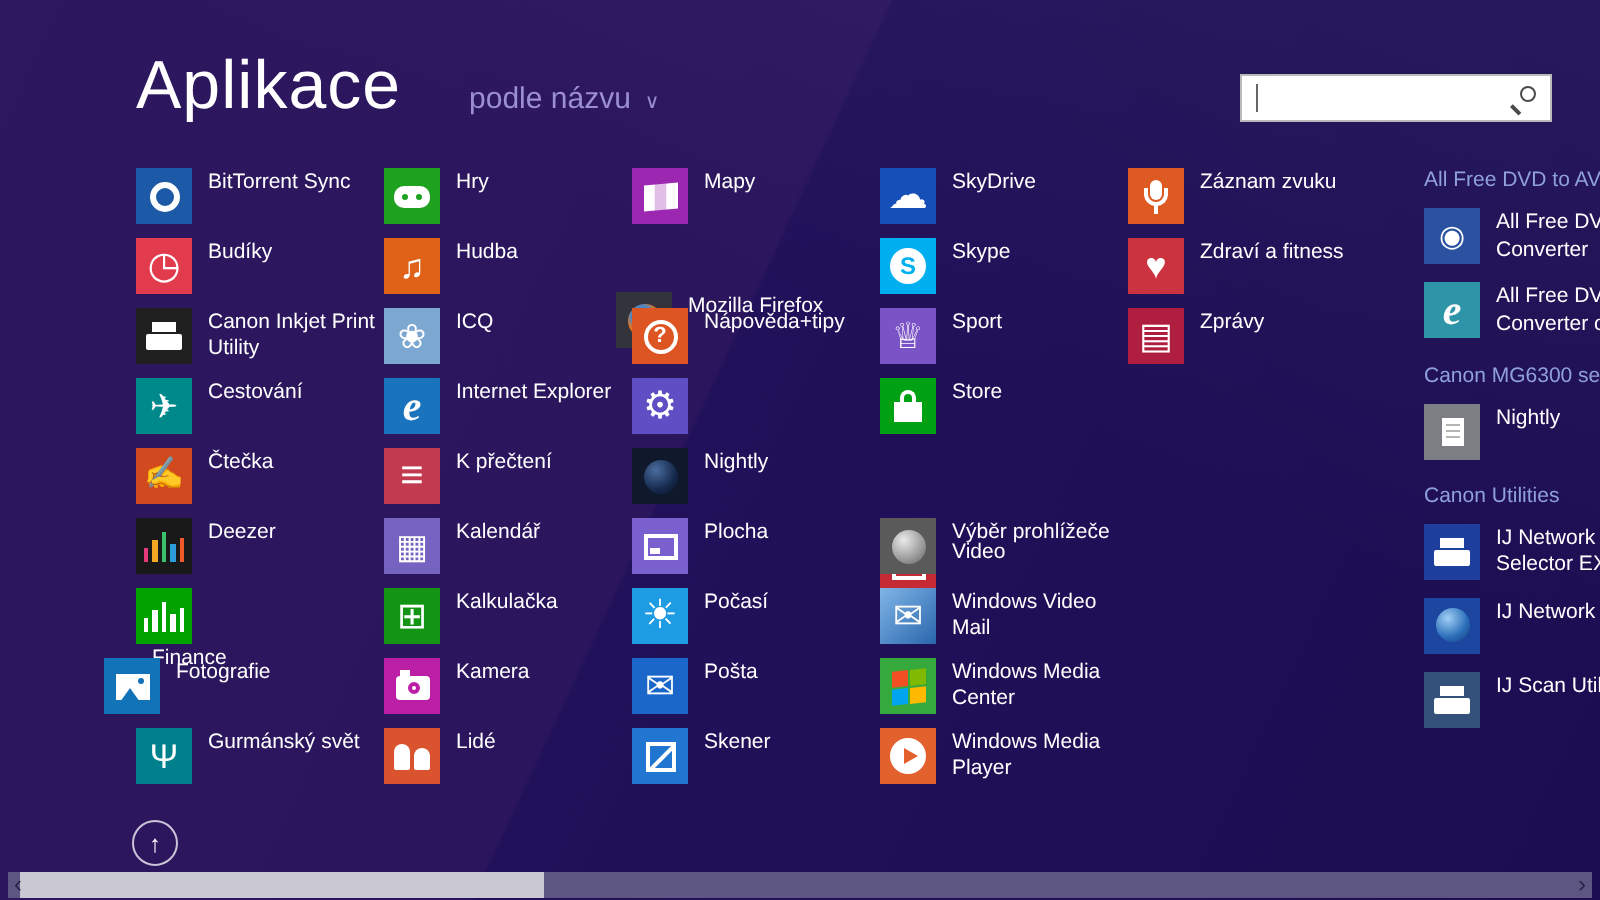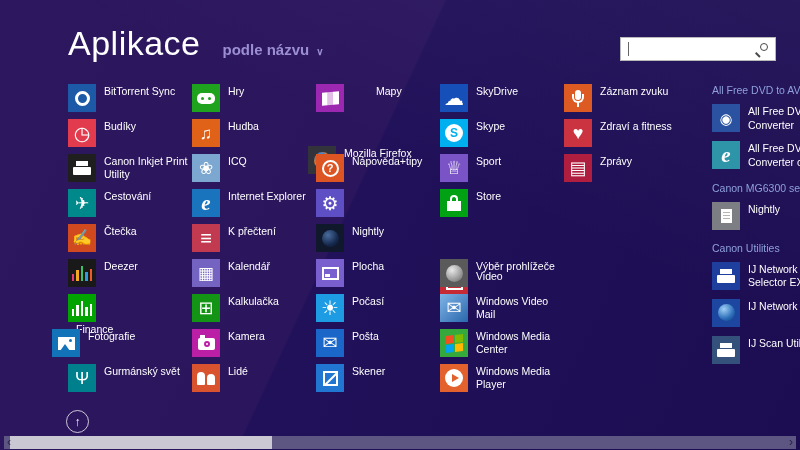--- a/index.html
+++ b/index.html
@@ -4,21 +4,21 @@
 <style>
   html,body{margin:0;padding:0;background:#000;}
   .screen{position:relative;width:800px;height:450px;overflow:hidden;
     font-family:"Liberation Sans",sans-serif;
     background:linear-gradient(115deg,#2d175f 0%,#2b165e 44%,#21115a 44.3%,#1c0c51 100%);}
   .screen::before{content:"";position:absolute;inset:0;pointer-events:none;
     background:linear-gradient(205deg,rgba(255,255,255,.045),transparent 42%);}
   
   .hdr{position:absolute;left:68px;top:24px;display:flex;align-items:baseline;}
   .title{font-size:34px;font-weight:300;color:#ffffff;letter-spacing:.5px;margin:0;}
-  .sort{margin-left:22px;color:#9b8ed2;font-size:15px;cursor:pointer;display:flex;align-items:baseline;font-weight:bold;}
+  .sort{margin-left:34px;color:#9b8ed2;font-size:15px;cursor:pointer;display:flex;align-items:baseline;}
   .sort .chev{font-size:10px;margin-left:7px;color:#9b8ed2;}
   .search{position:absolute;right:24px;top:37px;width:156px;height:24px;background:#ffffff;border:1px solid #b9b9b9;box-sizing:border-box;}
   .search input{position:absolute;inset:0;border:none;outline:none;background:transparent;font:13px "Liberation Sans",sans-serif;padding:2px 24px 2px 8px;color:#222;}
   .caret{position:absolute;left:7px;top:4px;width:1px;height:14px;background:#666;}
   .mag{position:absolute;right:7px;top:5px;width:13px;height:13px;cursor:pointer;}
   .mag::before{content:"";position:absolute;right:0;top:0;width:8px;height:8px;border:1.5px solid #4a4a4a;border-radius:50%;box-sizing:border-box;}
   .mag::after{content:"";position:absolute;left:0px;bottom:1px;width:6px;height:1.5px;background:#4a4a4a;transform:rotate(45deg);}
   
   .tile{position:absolute;display:flex;width:122px;cursor:pointer;}
   .tbox{width:28px;height:28px;flex:none;display:flex;align-items:center;justify-content:center;overflow:hidden;}
@@ -217,21 +217,21 @@
           <span class="ic-cam"></span>
         </span>
         <span class="tlabel">Kamera</span>
       </div>
       <div class="tile" aria-label="Lidé" style="left: 192px; top: 364px;">
         <span class="tbox" style="background: rgb(217, 83, 47); --tc: #d9532f;">
           <span class="ic-ppl"></span>
         </span>
         <span class="tlabel">Lidé</span>
       </div>
-      <div class="tile" aria-label="Mapy" style="left: 316px; top: 84px; gap: 24px;">
+      <div class="tile" aria-label="Mapy" style="left: 316px; top: 84px;">
         <span class="tbox" style="background: rgb(156, 39, 176); --tc: #9c27b0;">
           <span class="ic-map"></span>
         </span>
         <span class="tlabel">Mapy</span>
       </div>
       <div class="tile" aria-label="Mozilla Firefox" style="left: 308px; top: 119px; margin-top: 27px;">
         <span class="tbox" style="background: rgb(51, 51, 59); --tc: #33333b;">
           <span class="ic-globe g-fox"></span>
         </span>
         <span class="tlabel">Mozilla Firefox</span>

